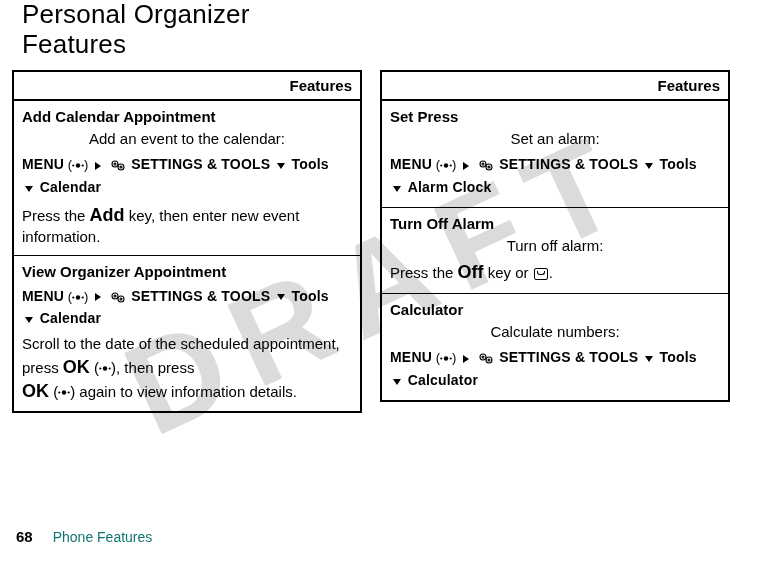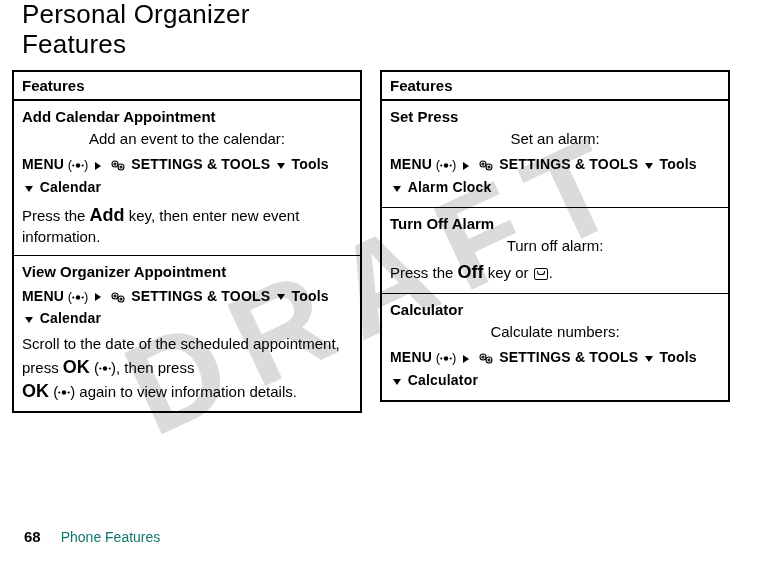--- a/index.html
+++ b/index.html
@@ -53,21 +53,21 @@
       width: 350px;
     }
 
     table.feature {
       width: 100%;
       border-collapse: collapse;
       border: 2px solid #000;
       table-layout: fixed;
     }
     table.feature th {
-      text-align: left;
+      text-align: right;
       font-weight: 700;
       font-size: 15px;
       padding: 5px 8px;
       border-bottom: 2px solid #000;
     }
     table.feature td {
       padding: 6px 8px 8px 8px;
       border-top: 1px solid #000;
       font-size: 15px;
       line-height: 1.35;
@@ -147,21 +147,21 @@
 
     .inline-strong {
       font-weight: 700;
       font-family: "Arial Narrow", Arial, sans-serif;
       font-stretch: condensed;
       font-size: 18px;
     }
 
     .footer {
       position: absolute;
-      left: 24px;
+      left: 16px;
       bottom: 20px;
       font-size: 14px;
       display: flex;
       align-items: baseline;
       gap: 20px;
     }
     .footer .pn { font-weight: 700; font-size: 15px; }
     .footer .ft { color: #0f766e; font-size: 14px; }
   </style>
 </head>

